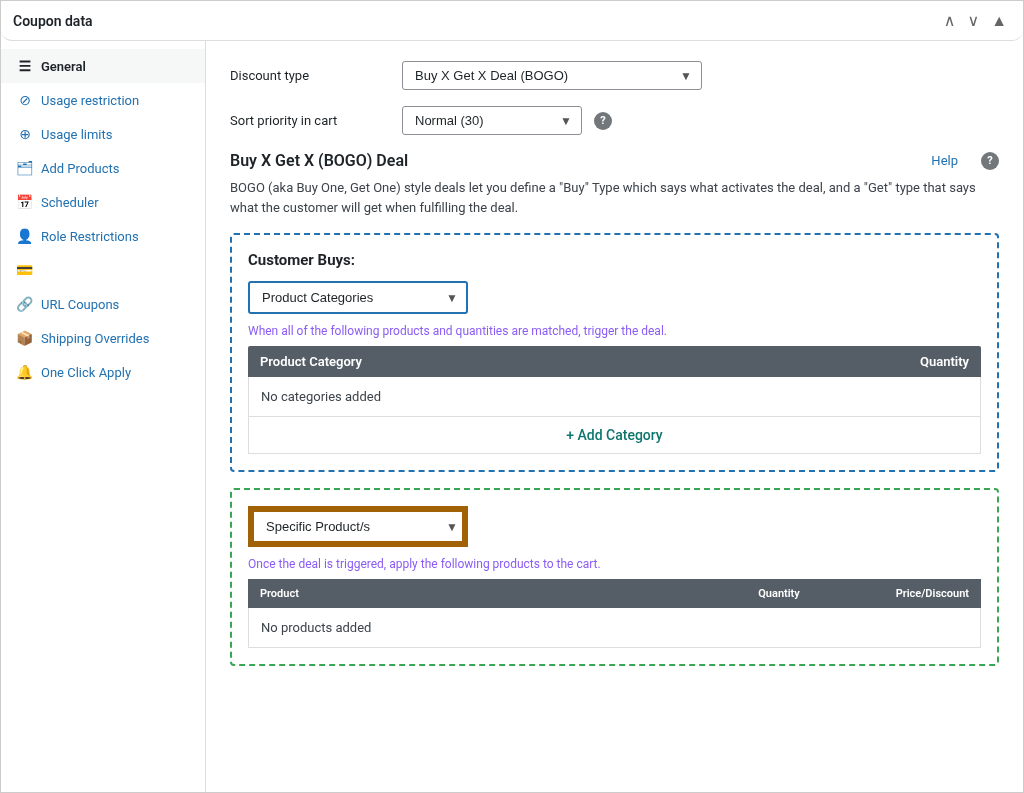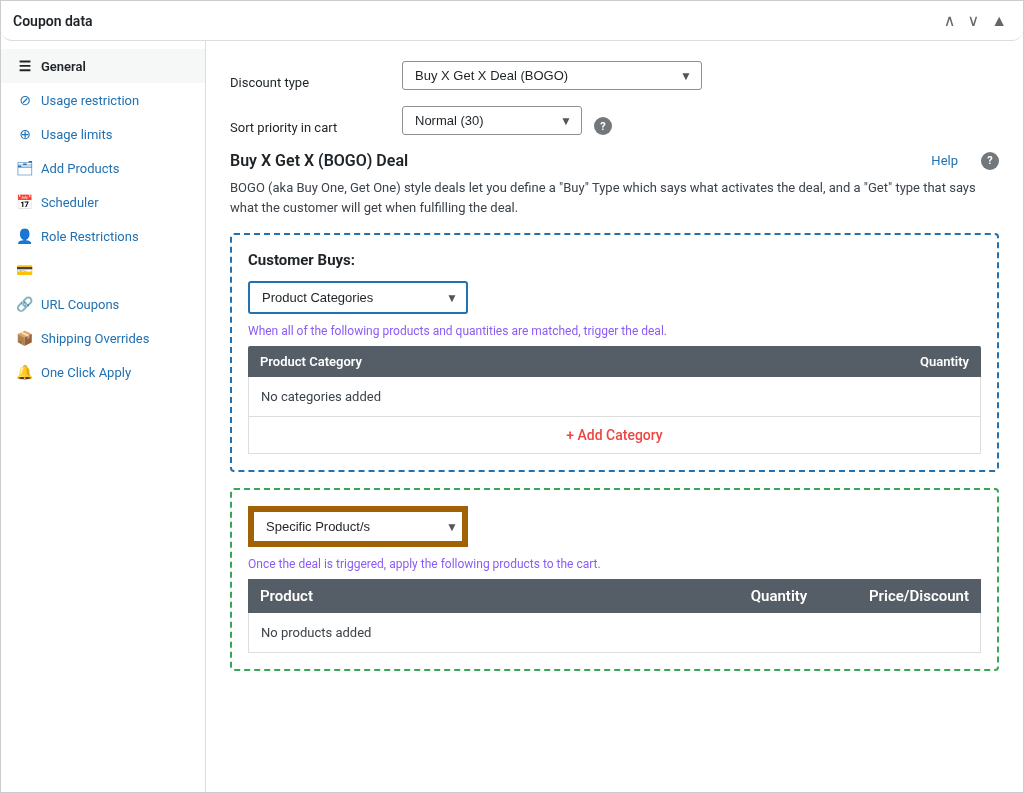--- a/index.html
+++ b/index.html
@@ -89,21 +89,21 @@
 
     .content-area {
       flex: 1;
       padding: 20px 24px;
       overflow-y: auto;
       background: #fff;
     }
 
     .field-row {
       display: flex;
-      align-items: flex-end;
+      align-items: center;
       margin-bottom: 16px;
       gap: 12px;
     }
 
     .field-label {
       width: 160px;
       font-size: 13px;
       color: #1d2327;
       flex-shrink: 0;
     }
@@ -241,21 +241,21 @@
       font-size: 13px;
       font-weight: 600;
       border-radius: 2px 2px 0 0;
     }
 
     .table-header-blue {
       display: flex;
       background: #555d66;
       color: #fff;
       padding: 8px 12px;
-      font-size: 15px;
+      font-size: 11px;
       font-weight: 600;
     }
 
     .th-product-cat { flex: 1; }
     .th-quantity { width: 120px; text-align: right; }
     .th-product { flex: 1; }
     .th-qty { width: 100px; text-align: center; }
     .th-price { width: 140px; text-align: right; }
 
     .table-empty-row {
@@ -271,21 +271,21 @@
       display: flex;
       align-items: flex-end;
       justify-content: center;
       gap: 6px;
       padding: 10px;
       background: #fff;
       border: 1px solid #ddd;
       border-top: none;
       cursor: pointer;
       font-size: 14px;
-      color: #ef4444;
+      color: #0f766e;
       font-weight: 500;
       width: 100%;
     }
 
     .select-green {
       appearance: none;
       -webkit-appearance: none;
       padding: 7px 36px 7px 12px;
       border: 6px solid #a16207;
       border-radius: 0;

